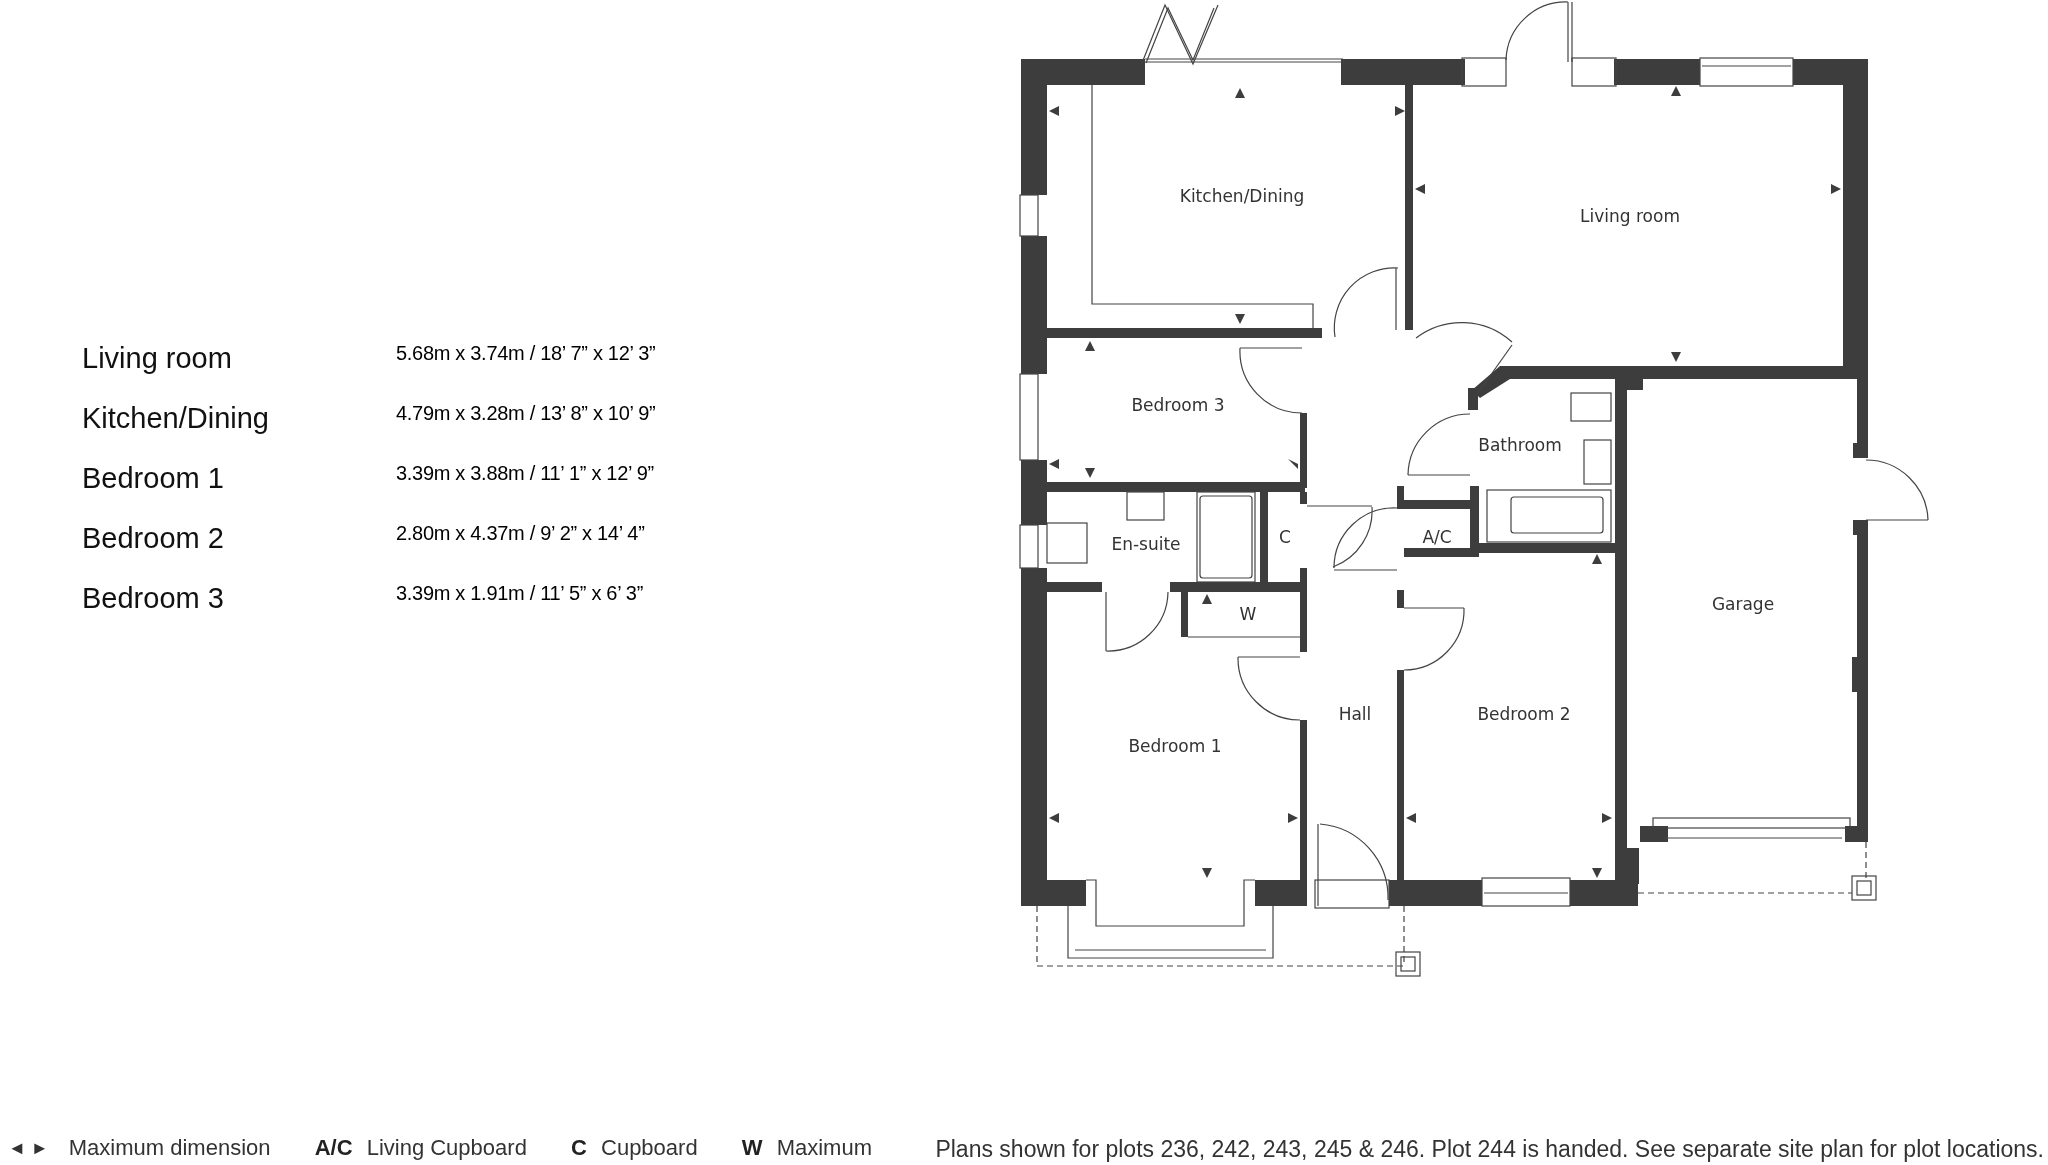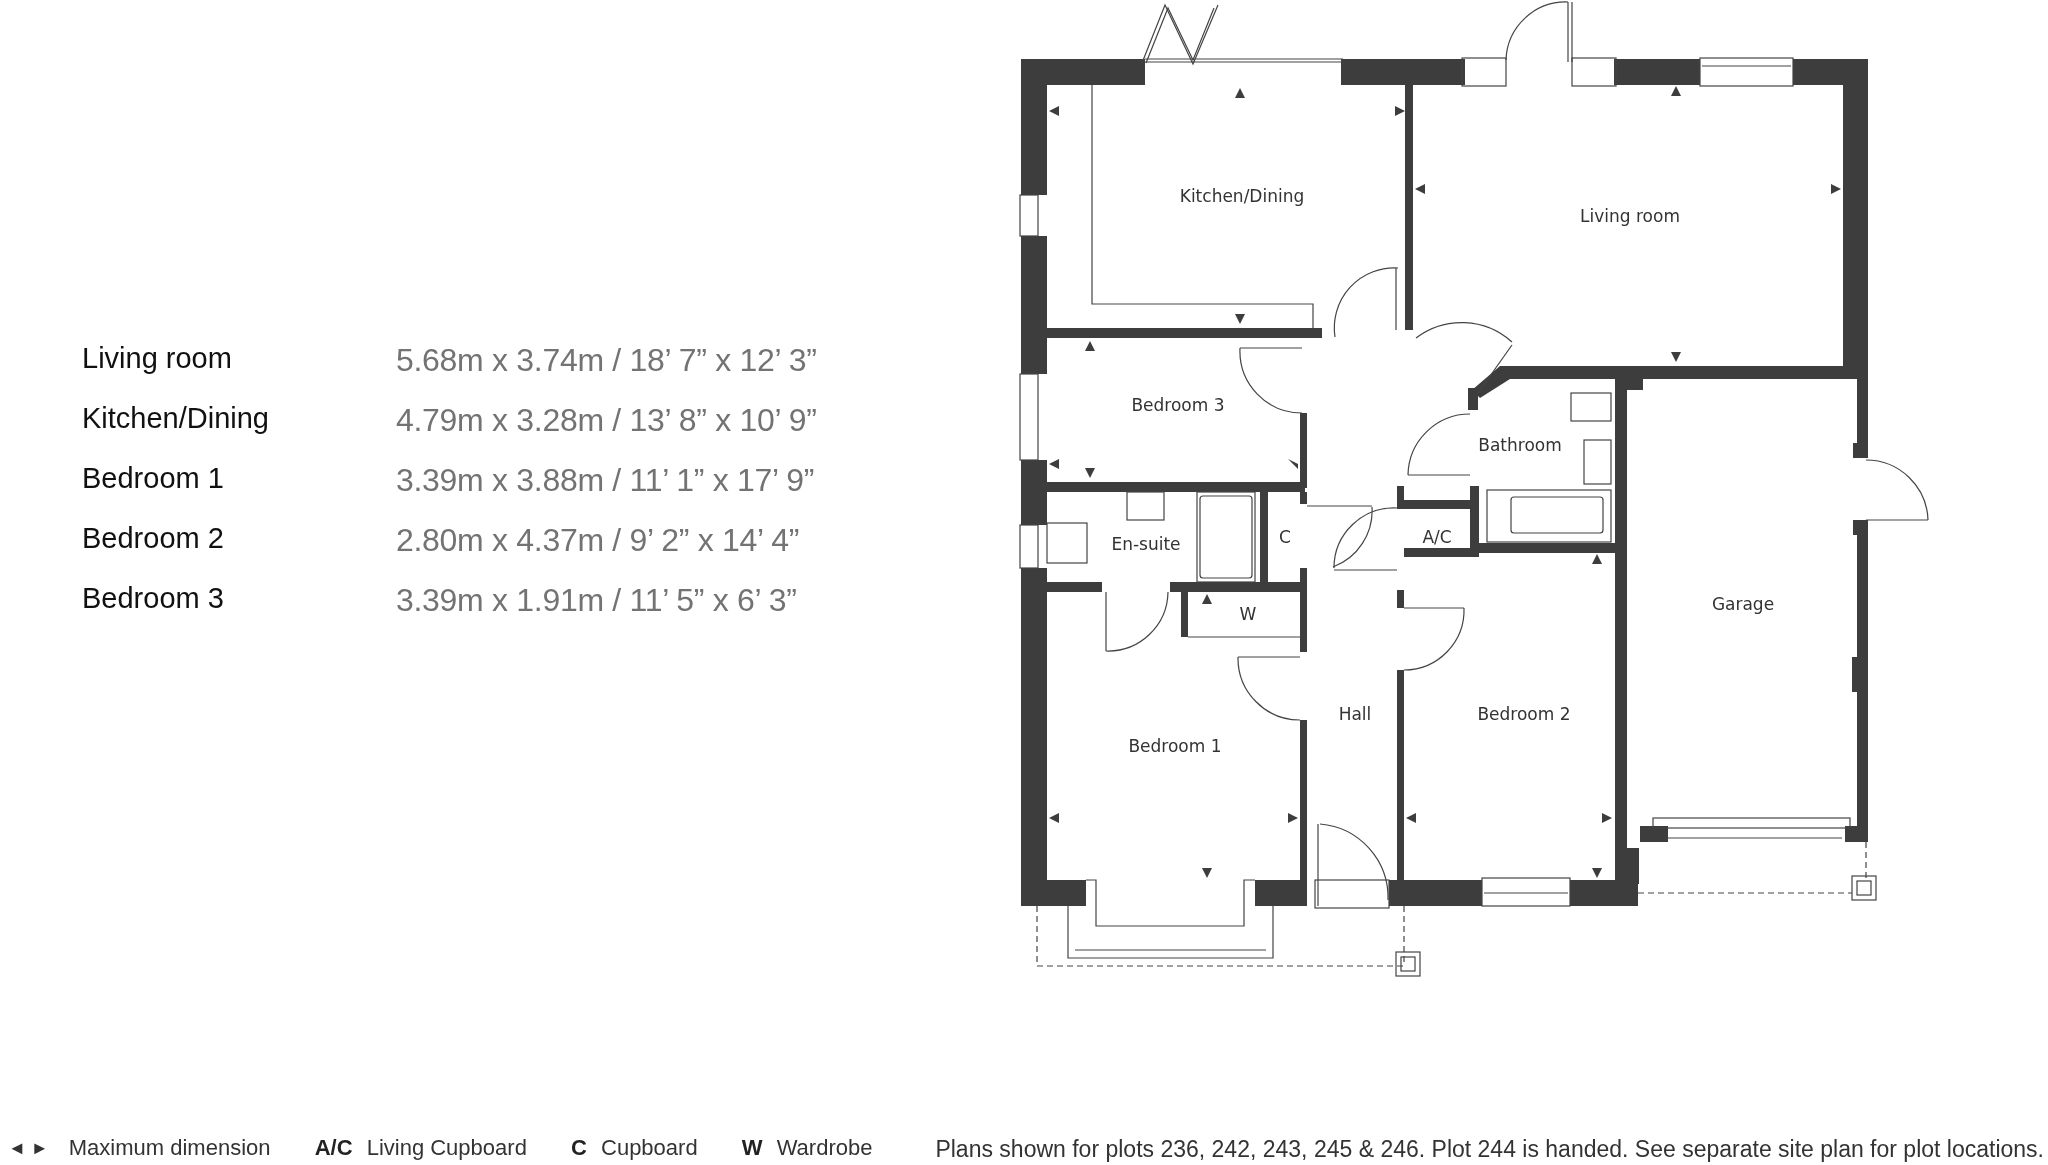--- a/index.html
+++ b/index.html
@@ -1,21 +1,21 @@
 <!DOCTYPE html>
 <html><head>
 <meta charset="utf-8">
 <style>
   html, body { margin:0; padding:0; background:#ffffff; }
   body { width:2048px; height:1165px; position:relative; overflow:hidden;
          font-family:"Liberation Sans", sans-serif; color:#1a1a1a; }
   .dims { position:absolute; left:82px; top:342px; }
   .dim-row { position:absolute; left:0; height:40px; white-space:nowrap; }
   .dim-name { position:absolute; left:0; font-size:29px; color:#111; }
-  .dim-val { position:absolute; left:314px; font-size:32px; color:#737373; letter-spacing:-0.3px; }
+  .dim-val { position:absolute; left:314px; font-size:20px; color:#000000; letter-spacing:-0.3px; }
   .plan { position:absolute; left:0; top:0; }
   .room-label { font-family:"DejaVu Sans", sans-serif; font-size:17px; fill:#333; text-anchor:middle; }
   .legend { position:absolute; left:8px; top:1134px; font-size:22px; color:#333; white-space:nowrap; }
   .legend span { display:inline-block; vertical-align:middle; }
   .lg-key { font-weight:bold; color:#222; margin-right:8px; }
   .lg-item { margin-right:38px; }
   .footnote { position:absolute; right:4px; top:1136px; font-size:23px; color:#333; white-space:nowrap; }
 </style>
 </head>
 <body>
@@ -24,21 +24,21 @@
   <div class="dim-row" style="top:0">
     <span class="dim-name">Living room</span>
     <span class="dim-val">5.68m x 3.74m  /  18’ 7” x 12’ 3”</span>
   </div>
   <div class="dim-row" style="top:60px">
     <span class="dim-name">Kitchen/Dining</span>
     <span class="dim-val">4.79m x 3.28m  /  13’ 8” x 10’ 9”</span>
   </div>
   <div class="dim-row" style="top:120px">
     <span class="dim-name">Bedroom 1</span>
-    <span class="dim-val">3.39m x 3.88m  /  11’ 1” x 17’ 9”</span>
+    <span class="dim-val">3.39m x 3.88m  /  11’ 1” x 12’ 9”</span>
   </div>
   <div class="dim-row" style="top:180px">
     <span class="dim-name">Bedroom 2</span>
     <span class="dim-val">2.80m x 4.37m  /  9’ 2” x 14’ 4”</span>
   </div>
   <div class="dim-row" style="top:240px">
     <span class="dim-name">Bedroom 3</span>
     <span class="dim-val">3.39m x 1.91m  /  11’ 5” x 6’ 3”</span>
   </div>
 </div>
@@ -237,16 +237,16 @@
 </svg>
 
 <div class="legend">
   <span style="margin-right:14px;font-size:18px;color:#333">◄  ►</span>
   <span class="lg-item">Maximum dimension</span>
   <span class="lg-key">A/C</span>
   <span class="lg-item">Living Cupboard</span>
   <span class="lg-key">C</span>
   <span class="lg-item">Cupboard</span>
   <span class="lg-key">W</span>
-  <span class="lg-item">Wardrobe</span>
+  <span class="lg-item">Maximum</span>
 </div>
 
 <div class="footnote">Plans shown for plots 236, 242, 243, 245 &amp; 246. Plot 244 is handed. See separate site plan for plot locations.</div>
 
 </body></html>

